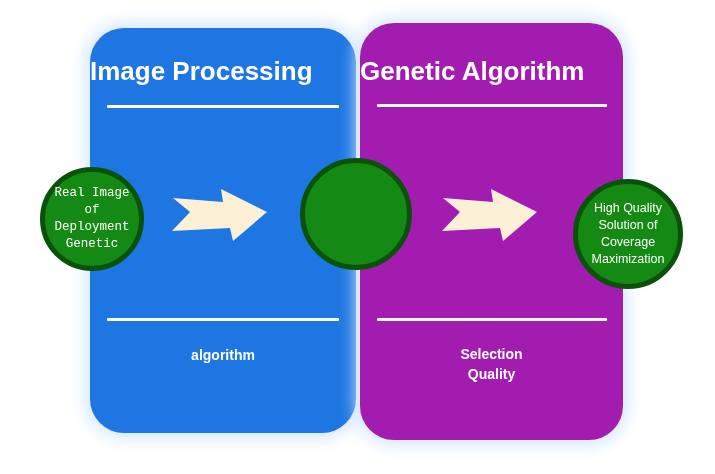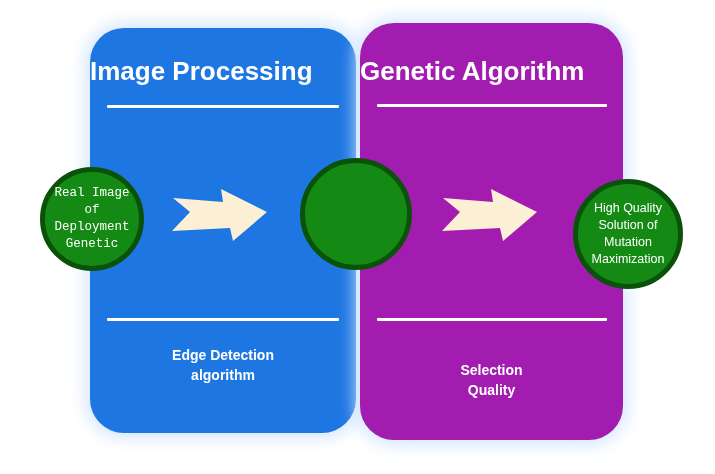--- a/index.html
+++ b/index.html
@@ -33,21 +33,21 @@
   .panel-left  .rule-top    { top: 77px;  width: 232px; }
   .panel-right .rule-top    { top: 81px;  width: 230px; }
   .panel-left  .rule-bottom { top: 290px; width: 232px; }
   .panel-right .rule-bottom { top: 295px; width: 230px; }
   .footer-lines {
     position: absolute; left: 0; width: 100%;
     text-align: center; color: #ffffff;
     font-weight: bold; font-size: 14px; line-height: 20px;
   }
   .panel-left  .footer-lines { top: 317px; }
-  .panel-right .footer-lines { top: 321px; margin-top: 16px; }
+  .panel-right .footer-lines { top: 321px; }
   .node {
     position: absolute; z-index: 3;
     border-radius: 50%;
     background: #148A14;
     border: 5px solid #0A520A;
     box-sizing: border-box;
     display: flex; align-items: center; justify-content: center;
     text-align: center; color: #ffffff;
     font-size: 12.5px; line-height: 17px;
   }
@@ -62,21 +62,20 @@
 </head>
 <body>
 
 <div class="canvas">
 
   <div class="panel panel-left">
     <div class="panel-title">Image Processing</div>
     <div class="rule rule-top"></div>
     <div class="rule rule-bottom"></div>
     <div class="footer-lines">
-      <div>Edge Detection</div>
       <div>algorithm</div>
     </div>
   </div>
 
   <div class="panel panel-right">
     <div class="panel-title">Genetic Algorithm</div>
     <div class="rule rule-top"></div>
     <div class="rule rule-bottom"></div>
     <div class="footer-lines">
       <div>Selection</div>
@@ -105,18 +104,18 @@
 
   <div class="node node-2">
     <div>
     </div>
   </div>
 
   <div class="node node-3">
     <div>
       <div>High Quality</div>
       <div>Solution of</div>
-      <div>Mutation</div>
+      <div>Coverage</div>
       <div>Maximization</div>
     </div>
   </div>
 
 </div>
 
 </body></html>

